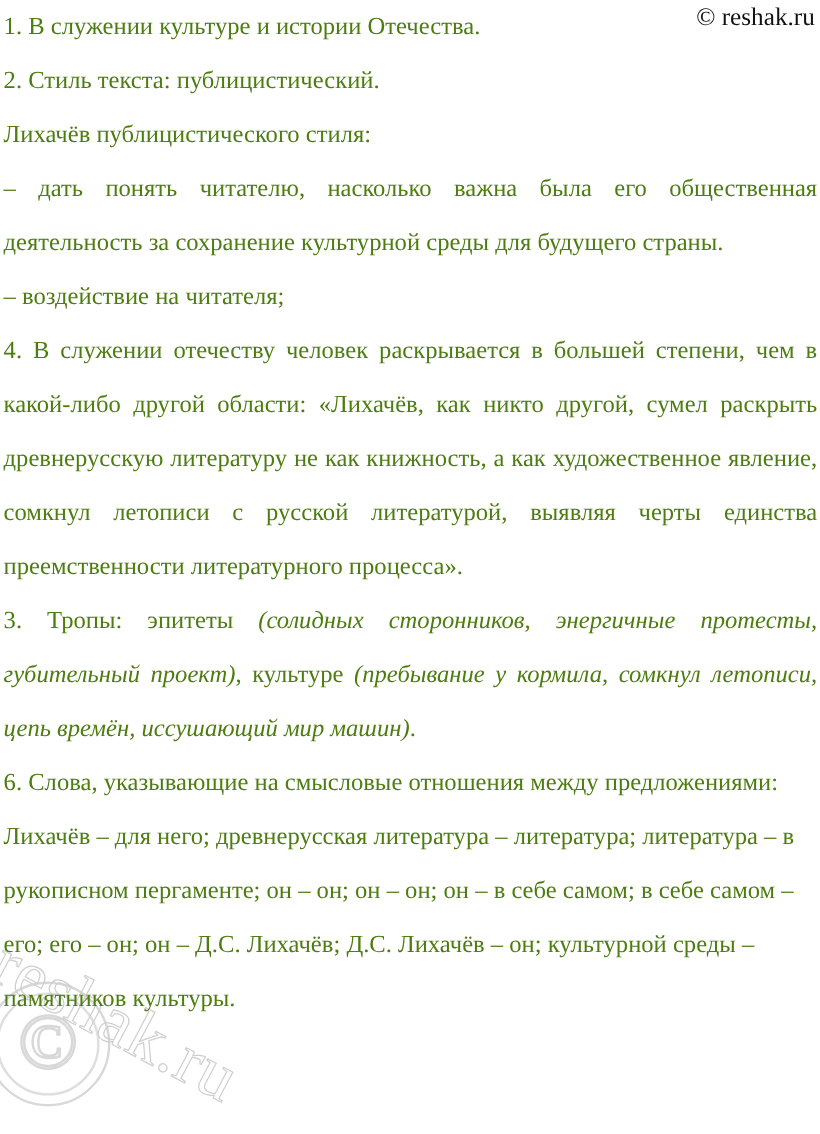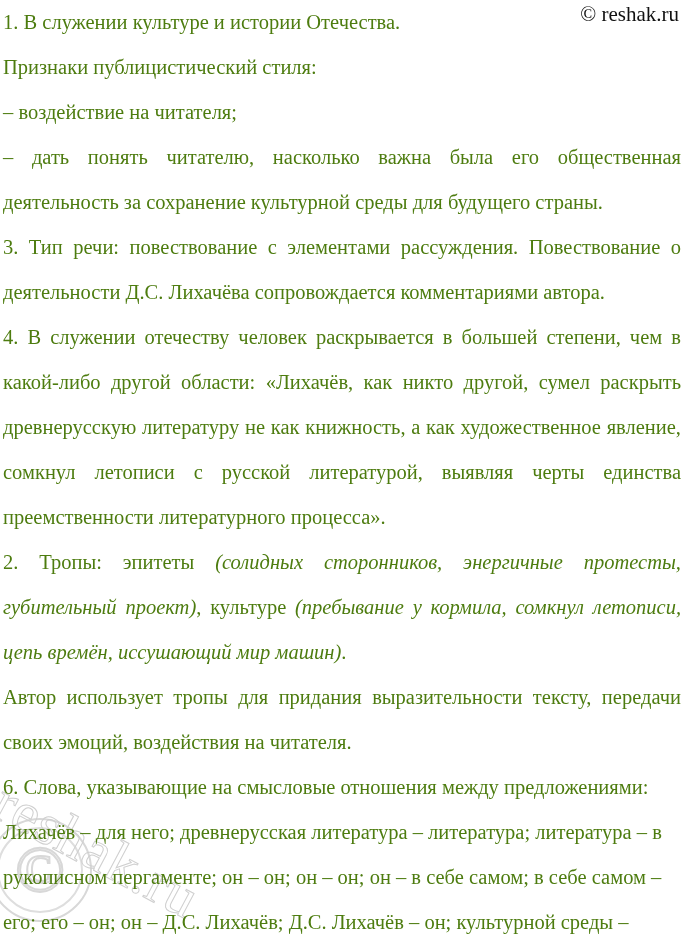--- a/index.html
+++ b/index.html
@@ -130,34 +130,33 @@
     </div>
     <div class="wm-text">reshak.ru</div>
   </div>
 
   <div class="header-mark">© reshak.ru</div>
 
   <div class="body-text">
 
     <p class="para">1. В служении культуре и истории Отечества.</p>
 
+    <p class="para">2. Стиль текста: публицистический.</p>
 
-    <p class="para">Признаки публицистический стиля:</p>
+    <p class="para">Лихачёв публицистического стиля:</p>
 
+
+    <p class="para">– дать понять читателю, насколько важна была его общественная деятельность за сохранение культурной среды для будущего страны.</p>
 
     <p class="para">– воздействие на читателя;</p>
 
-    <p class="para">– дать понять читателю, насколько важна была его общественная деятельность за сохранение культурной среды для будущего страны.</p>
-
-    <p class="para">3. Тип речи: повествование с элементами рассуждения. Повествование о деятельности Д.С. Лихачёва сопровождается комментариями автора.</p>
 
     <p class="para">4. В служении отечеству человек раскрывается в большей степени, чем в какой-либо другой области: «Лихачёв, как никто другой, сумел раскрыть древнерусскую литературу не как книжность, а как художественное явление, сомкнул летописи с русской литературой, выявляя черты единства преемственности литературного процесса».</p>
 
     <p class="para">
-      <span>2. Тропы: эпитеты </span><em class="it">(солидных сторонников, энергичные протесты, губительный проект)</em><span>, культуре </span><em class="it">(пребывание у кормила, сомкнул летописи, цепь времён, иссушающий мир машин)</em><span>.</span>
+      <span>3. Тропы: эпитеты </span><em class="it">(солидных сторонников, энергичные протесты, губительный проект)</em><span>, культуре </span><em class="it">(пребывание у кормила, сомкнул летописи, цепь времён, иссушающий мир машин)</em><span>.</span>
     </p>
 
-    <p class="para">Автор использует тропы для придания выразительности тексту, передачи своих эмоций, воздействия на читателя.</p>
 
     <p class="para last-left">6. Слова, указывающие на смысловые отношения между предложениями: Лихачёв – для него; древнерусская литература – литература; литература – в рукописном пергаменте; он – он; он – он; он – в себе самом; в себе самом – его; его – он; он – Д.С. Лихачёв; Д.С. Лихачёв – он; культурной среды – памятников культуры.</p>
 
   </div>
 </div>
 
 </body></html>

